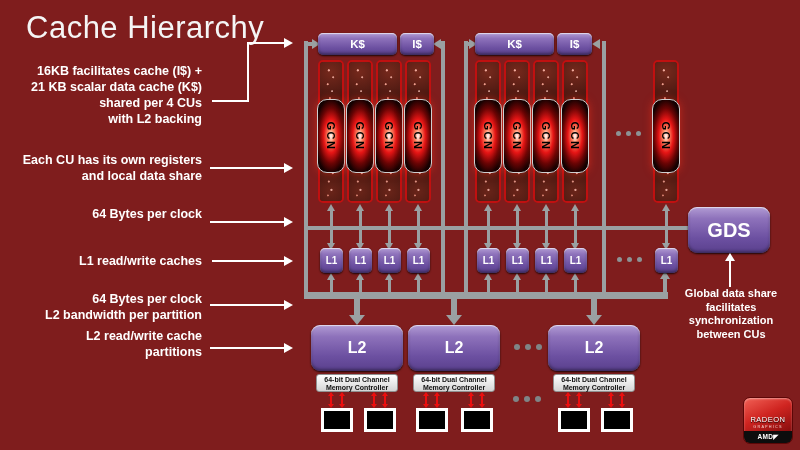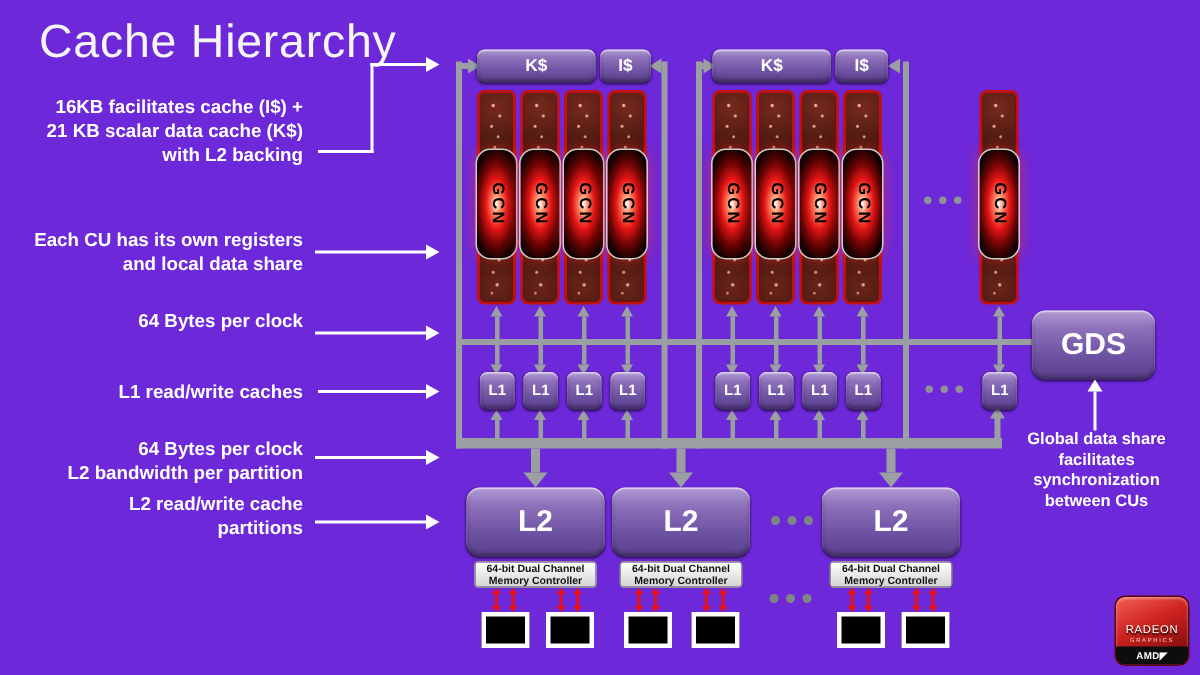--- a/index.html
+++ b/index.html
@@ -1,16 +1,16 @@
 <!DOCTYPE html>
 <html><head>
 <meta charset="utf-8">
 <style>
   html,body{margin:0;padding:0;background:#000;}
-  #stage{position:relative;width:800px;height:450px;background:#6d28d9;overflow:hidden;
+  #stage{position:relative;width:800px;height:450px;background:#7f1d1d;overflow:hidden;
          font-family:"Liberation Sans",sans-serif;}
   .abs{position:absolute;}
   
   #title{left:26px;top:10px;font-size:31px;font-weight:300;color:#f5f5f5;letter-spacing:.5px;}
   .ann{left:0;width:202px;text-align:right;color:#fff;font-weight:bold;font-size:12.5px;line-height:16px;}
   
   .gl{background:#9aa0a2;}
   .wl{background:#fff;}
   .tri{width:0;height:0;}
   .tr-r-w{border-left:9px solid #fff;border-top:5.5px solid transparent;border-bottom:5.5px solid transparent;}
@@ -27,21 +27,21 @@
   .redarr{width:2px;background:#ec0f0f;}
   .redarr::before{content:"";position:absolute;top:-4px;left:-2px;border-bottom:4px solid #ec0f0f;border-left:3px solid transparent;border-right:3px solid transparent;}
   .redarr::after{content:"";position:absolute;top:100%;left:-2px;border-top:4px solid #ec0f0f;border-left:3px solid transparent;border-right:3px solid transparent;}
   
   .pp{background:linear-gradient(180deg,#b29cd4 0%,#8e72bb 25%,#6c50a1 68%,#5a408d 100%);
       box-shadow:inset 0 1px 1px rgba(255,255,255,.65), inset 0 -2px 3px rgba(0,0,0,.35), 0 1px 2px rgba(0,0,0,.8);
       color:#fff;display:flex;align-items:center;justify-content:center;font-weight:bold;}
   .ksbox{top:33px;width:79px;height:22px;border-radius:5px;font-size:11.5px;}
   .isbox{top:33px;width:34px;height:22px;border-radius:5px;font-size:11.5px;}
   .l1box{top:248px;width:23px;height:25px;border-radius:5px;font-size:10px;}
-  .l2box{top:325px;width:92px;height:46px;border-radius:9px;font-size:20px;}
+  .l2box{top:325px;width:92px;height:46px;border-radius:9px;font-size:16px;}
   .gdsbox{left:688px;top:207px;width:82px;height:46px;border-radius:9px;font-size:20px;}
   
   .gcncol{top:60px;width:26px;height:143px;background:#070102;border:2px solid #c01010;border-radius:5px;box-sizing:border-box;}
   .gcncol::before{content:"";position:absolute;inset:0;border-radius:3px;background-image:
      radial-gradient(circle at 50% 7%, rgba(255,90,60,.45), transparent 50%),
      radial-gradient(circle at 50% 93%, rgba(255,90,60,.4), transparent 50%),
      radial-gradient(circle at 40% 6%, rgba(255,255,255,.9) 0 .7px, transparent 1.5px),
      radial-gradient(circle at 60% 11%, rgba(255,255,255,.8) 0 .6px, transparent 1.4px),
      radial-gradient(circle at 35% 16%, rgba(255,220,210,.9) 0 .6px, transparent 1.4px),
      radial-gradient(circle at 55% 21%, rgba(255,255,255,.7) 0 .6px, transparent 1.3px),
@@ -76,20 +76,21 @@
 </head>
 <body>
 
 <div id="stage">
 
   <div class="abs" id="title">Cache Hierarchy</div>
 
   <div class="abs ann" style="top:63px">
     <div>16KB facilitates cache (I$) +</div>
     <div>21 KB scalar data cache (K$)</div>
+    <div>shared per 4 CUs</div>
     <div>with L2 backing</div>
   </div>
   <div class="abs ann" style="top:152px">
     <div>Each CU has its own registers</div>
     <div>and local data share</div>
   </div>
   <div class="abs ann" style="top:206px">
     <div>64 Bytes per clock</div>
   </div>
   <div class="abs ann" style="top:253px">

